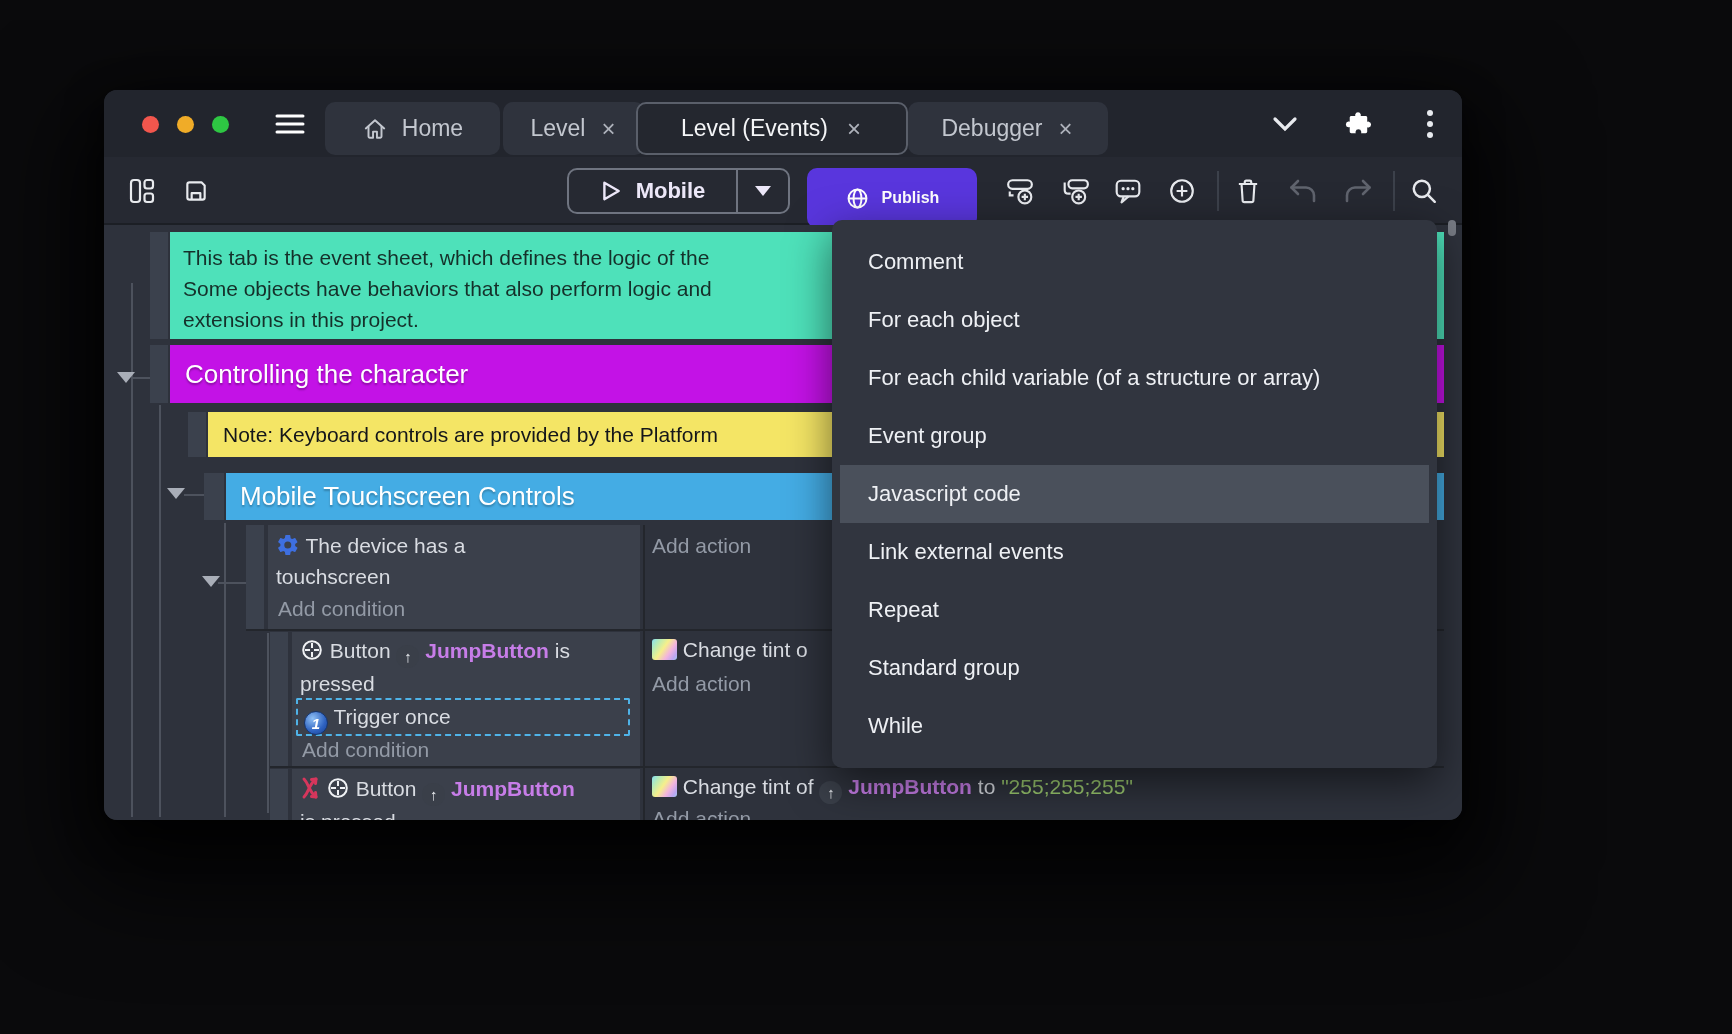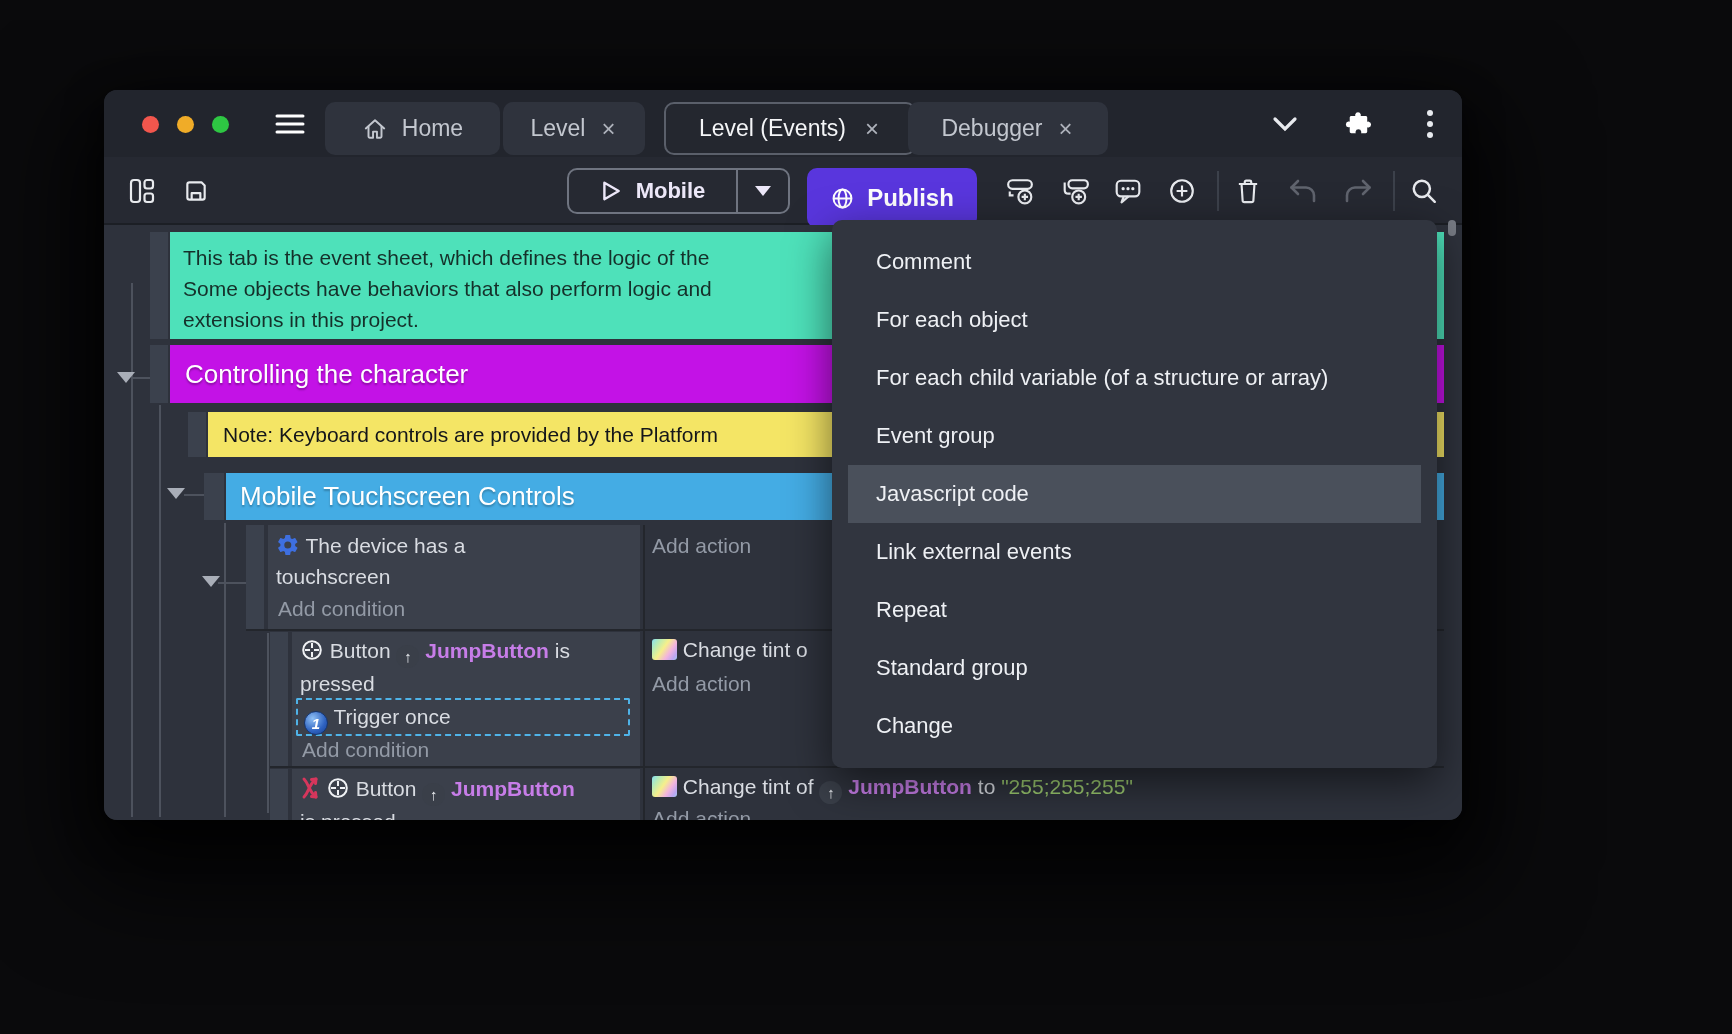--- a/index.html
+++ b/index.html
@@ -16,35 +16,35 @@
   .light.red { left:38px; background:#f2564d; }
   .light.yellow { left:73px; background:#f0ac28; }
   .light.green { left:108px; background:#2ec743; }
   .hamburger { position:absolute; left:166px; top:14px; width:40px; height:40px; display:flex; align-items:center; justify-content:center; cursor:pointer; }
   .tab { position:absolute; top:12px; height:53px; border-radius:10px; background:#2f333d; color:#c3c7cf;
     display:flex; align-items:center; justify-content:center; font-size:23px; gap:14px; }
   .tab .close { color:#aeb2bb; font-size:24px; line-height:1; padding:0 2px; }
   .tab.active { background:#24272f; border:2px solid #5a5f6a; color:#f4f5f7; }
   .tab-home   { left:221px; width:175px; }
   .tab-level  { left:399px; width:142px; }
-  .tab-events { left:560px; width:252px;gap:17px; }
+  .tab-events { left:532px; width:272px;gap:17px; }
   .tab-debug  { left:804px; width:200px; }
   .tb-icon { position:absolute; top:14px; width:40px; height:40px; display:flex; align-items:center; justify-content:center; }
 
   
   .toolbar { position:absolute; left:0; top:67px; right:0; height:68px; background:#262932; border-bottom:2px solid #1c1f25; }
   .icon-btn { position:absolute; top:12px; width:44px; height:44px; display:flex; align-items:center; justify-content:center; }
   .tsep { position:absolute; top:14px; width:2px; height:40px; background:#3c414b; }
   .preview-btn { position:absolute; left:463px; top:11px; width:223px; height:46px; border:2px solid #6f7480; border-radius:10px;
     display:flex; align-items:stretch; color:#ece7f8; }
   .preview-main { flex:1; display:flex; align-items:center; justify-content:center; gap:14px; font-size:22px; font-weight:bold; }
   .preview-arrow { width:52px; border-left:2px solid #6f7480; display:flex; align-items:center; justify-content:center; }
   .caret-down { width:0; height:0; border-left:8px solid transparent; border-right:8px solid transparent; border-top:10px solid #ece7f8; }
   .publish-btn { position:absolute; left:703px; top:11px; width:170px; height:60px; border-radius:10px; background:var(--accent-publish);
-    display:flex; align-items:center; justify-content:center; gap:12px; color:#fff; font-size:24px; font-weight:bold; }
+    display:flex; align-items:center; justify-content:center; gap:12px; color:#fff; font-size:16px; font-weight:bold; }
 
   
   .sheet { position:absolute; left:0; top:135px; right:0; bottom:0; background:#2e323c; overflow:hidden;padding-left:7px; }
   .rail { position:absolute; background:#4d525d; }
   .tri { position:absolute; width:0; height:0; border-left:9px solid transparent; border-right:9px solid transparent; border-top:11px solid #a9aeb8; }
   .gutter { position:absolute; width:18px; background:#3b414d; }
 
   .block { position:absolute; overflow:hidden; }
   .comment-block { left:66px; top:7px; width:1274px; height:107px; background:var(--comment-green); color:#15302a;
     font-size:21px; line-height:31px; padding:10px 0 0 13px; }
@@ -73,21 +73,21 @@
     background:radial-gradient(circle at 35% 30%, #8fc0f5, #2e62c0 60%, #1a3f8f); border:1px solid #16356e;
     color:#fff; font-style:italic; font-weight:bold; font-size:15px; text-align:center; line-height:23px; vertical-align:-5px; }
   .chip-rainbow { display:inline-block; width:25px; height:21px; border-radius:3px; vertical-align:-3px;
     background:linear-gradient(125deg,#86dff1 0%,#b9ecb4 22%,#f6ef8b 45%,#f3b4dd 68%,#bba6f2 88%,#9fd3f0 100%); }
   .inline-icon { display:inline-block; vertical-align:-4px; }
   .dashed-box { position:absolute; border:2px dashed var(--selection-cyan); border-radius:2px; }
   .scroll-thumb { position:absolute; left:1344px; top:130px; width:8px; height:16px; border-radius:4px; background:#777b84; }
 
   
   .context-menu { position:absolute; left:728px; top:130px; width:605px; height:548px; background:#31353f; border-radius:10px;
-    box-shadow:0 14px 44px rgba(0,0,0,.55); padding:13px 16px; overflow:hidden; z-index:50; }
+    box-shadow:0 14px 44px rgba(0,0,0,.55); padding:13px 8px; overflow:hidden; z-index:50; }
   .menu-item { height:58px; line-height:58px; padding-left:28px; font-size:22px; color:#eef0f4; white-space:nowrap; }
   .menu-item.hl { background:#4a505b; }
 
   svg { display:block; }
 </style>
 </head>
 <body>
 
 <div class="stage">
   <div class="window">
@@ -403,17 +403,17 @@
 
     <div class="context-menu">
         <div class="menu-item">Comment</div>
         <div class="menu-item">For each object</div>
         <div class="menu-item">For each child variable (of a structure or array)</div>
         <div class="menu-item">Event group</div>
         <div class="menu-item hl">Javascript code</div>
         <div class="menu-item">Link external events</div>
         <div class="menu-item">Repeat</div>
         <div class="menu-item">Standard group</div>
-        <div class="menu-item">Change</div>
+        <div class="menu-item">While</div>
       </div>
 
   </div>
 </div>
 
 </body></html>

